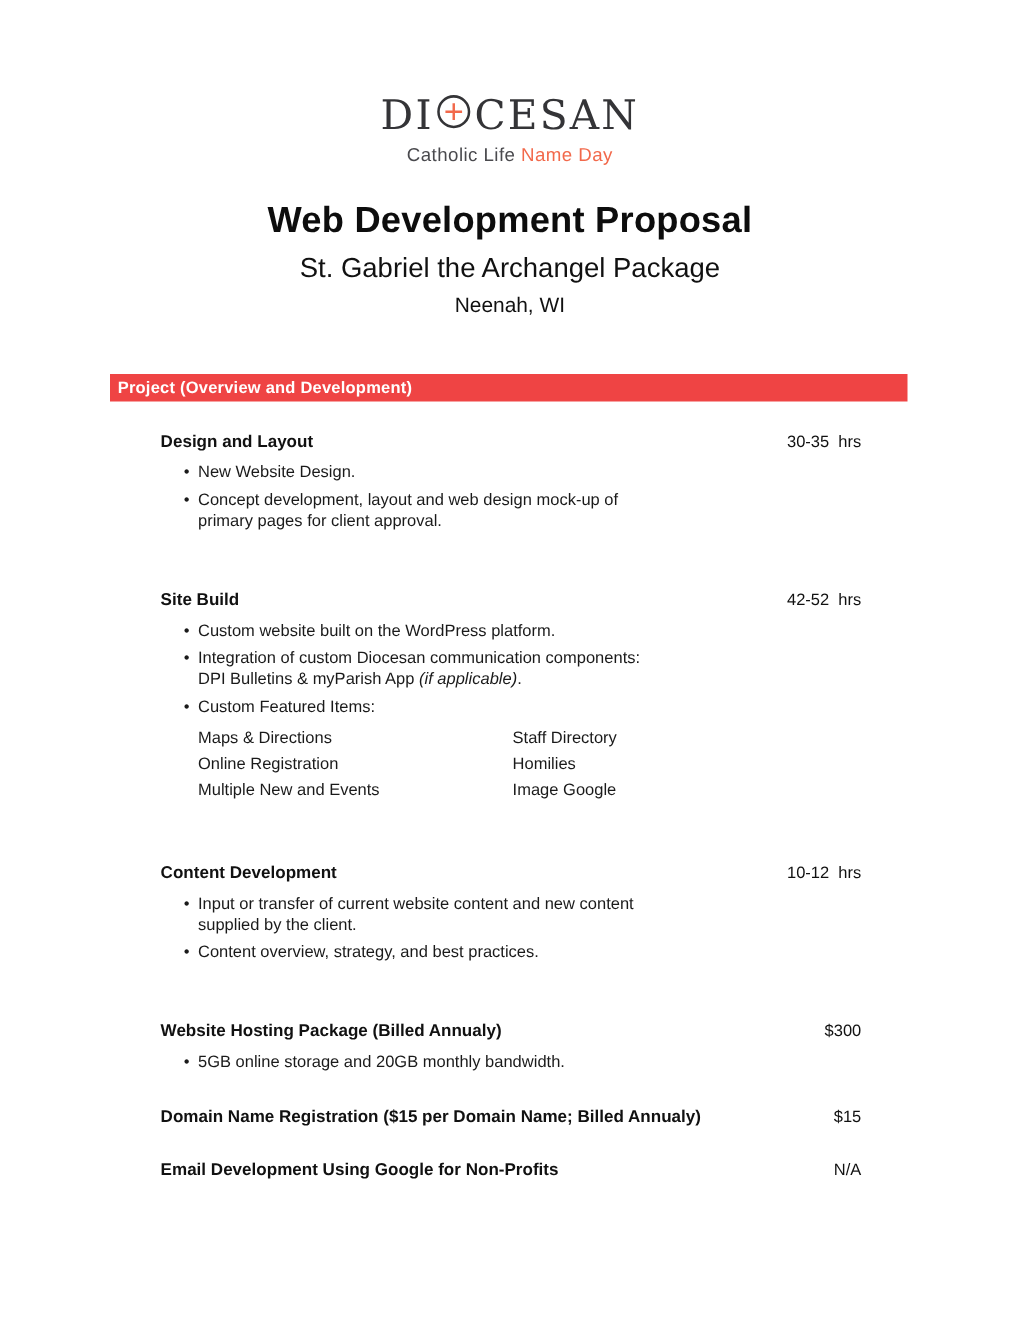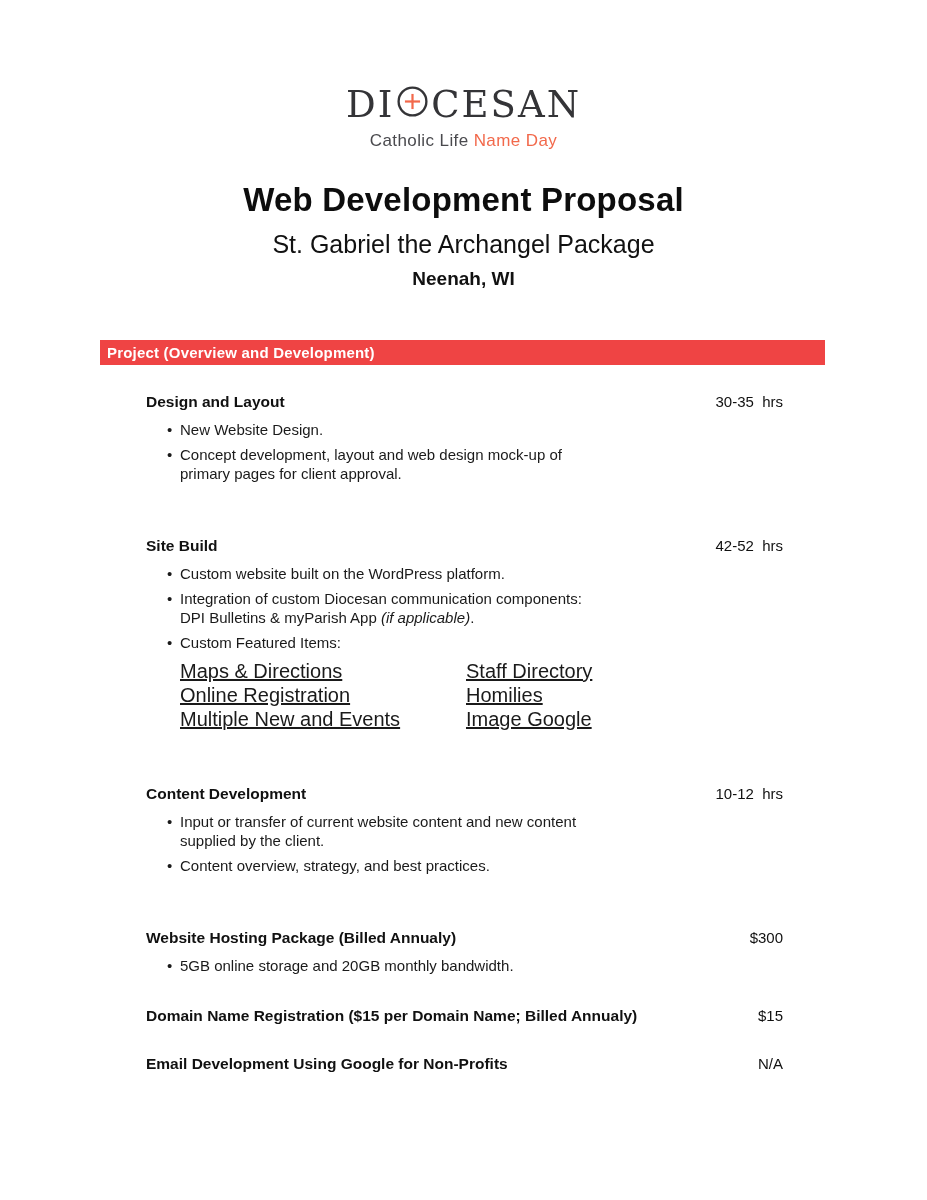--- a/index.html
+++ b/index.html
@@ -47,21 +47,20 @@
     text-align: center;
     font-size: 25px;
     font-weight: normal;
     color: #111;
   }
   .location {
     margin-top: 9px;
     text-align: center;
     font-size: 19px;
     color: #111;
-    font-weight: bold;
   }
 
   
   .bar {
     margin: 50px 0 0 100px;
     width: 725px;
     height: 25px;
     background: #ef4444;
     color: #ffffff;
     font-size: 15px;
@@ -101,21 +100,21 @@
     top: 0;
   }
   ul.bullets .l2 { display: block; }
   ul.bullets em { font-style: italic; }
 
   .featured {
     margin: 7px 0 0 34px;
     display: flex;
   }
   .featured .fcol { width: 286px; }
-  .featured .fitem { font-size: 20px; line-height: 24px; text-decoration: underline; }
+  .featured .fitem { font-size: 15px; line-height: 24px; }
 </style>
 </head>
 <body>
 
 <div class="page">
 
   <div class="logo-block">
     <div class="brand">
       <span>DI</span>
         <span class="o-cross"><svg width="33" height="33" viewBox="0 0 34 34">

